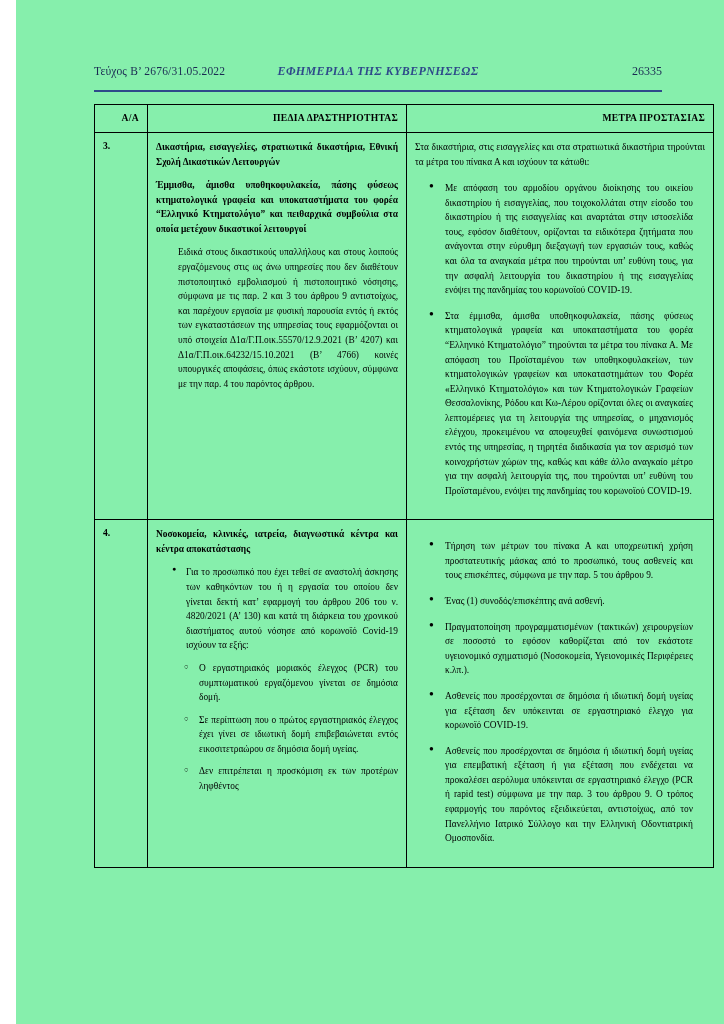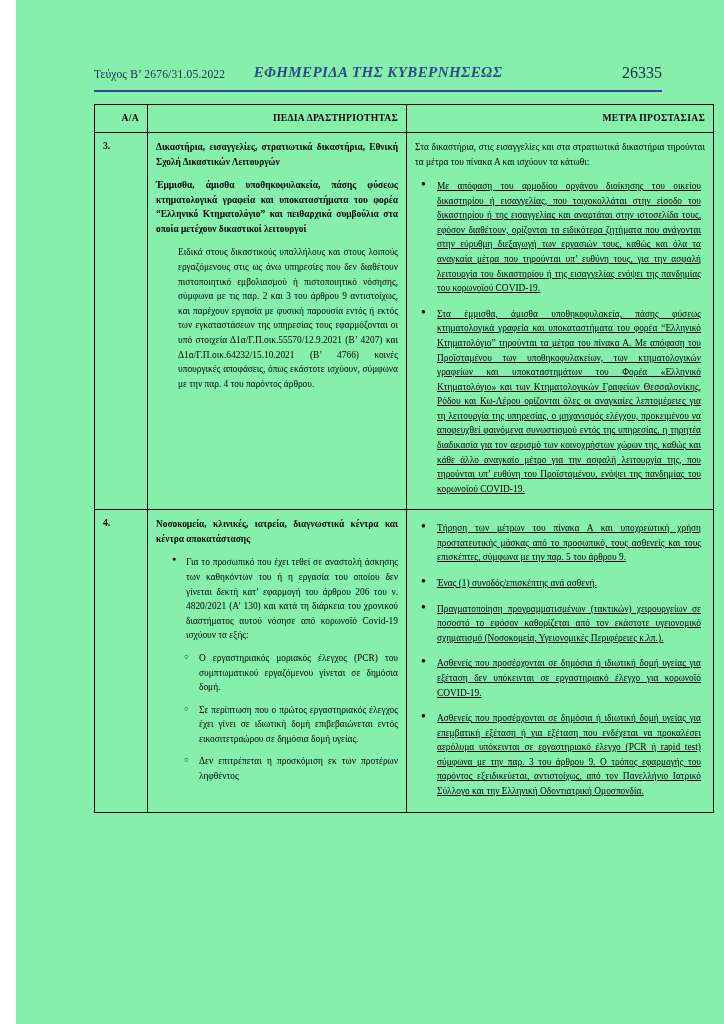--- a/index.html
+++ b/index.html
@@ -33,33 +33,33 @@
     justify-content: space-between;
   }
   .header-left {
     font-family: "Liberation Serif", serif;
     font-size: 11.5px;
     color: #1a2a52;
     letter-spacing: 0.2px;
   }
   .header-center {
     font-family: "Liberation Serif", serif;
-    font-size: 15px;
+    font-size: 12px;
     font-style: italic;
     font-weight: bold;
     color: #2e4a8a;
     letter-spacing: 0.4px;
     position: absolute;
     left: 50%;
     transform: translateX(-50%);
     white-space: nowrap;
   }
   .header-right {
     font-family: "Liberation Serif", serif;
-    font-size: 16px;
+    font-size: 12px;
     color: #1a2a52;
   }
   .header-rule {
     position: absolute;
     left: 78px;
     top: 90px;
     width: 568px;
     height: 2px;
     background: #2e4a8a;
   }
@@ -103,23 +103,22 @@
     margin-bottom: 9px;
   }
   .bold-block:last-child { margin-bottom: 0; }
   .indent-block {
     margin-left: 22px;
     margin-top: 9px;
     text-align: justify;
   }
   ul.bullets {
     list-style: none;
-    margin: 4px;
-    padding: 0;
-    text-decoration: underline;
+    margin: 12px;
+    padding: 0;
   }
   ul.bullets > li {
     position: relative;
     padding-left: 18px;
     margin-bottom: 11px;
     text-align: justify;
   }
   ul.bullets > li:last-child { margin-bottom: 0; }
   ul.bullets > li:before {
     content: "\25CF";

